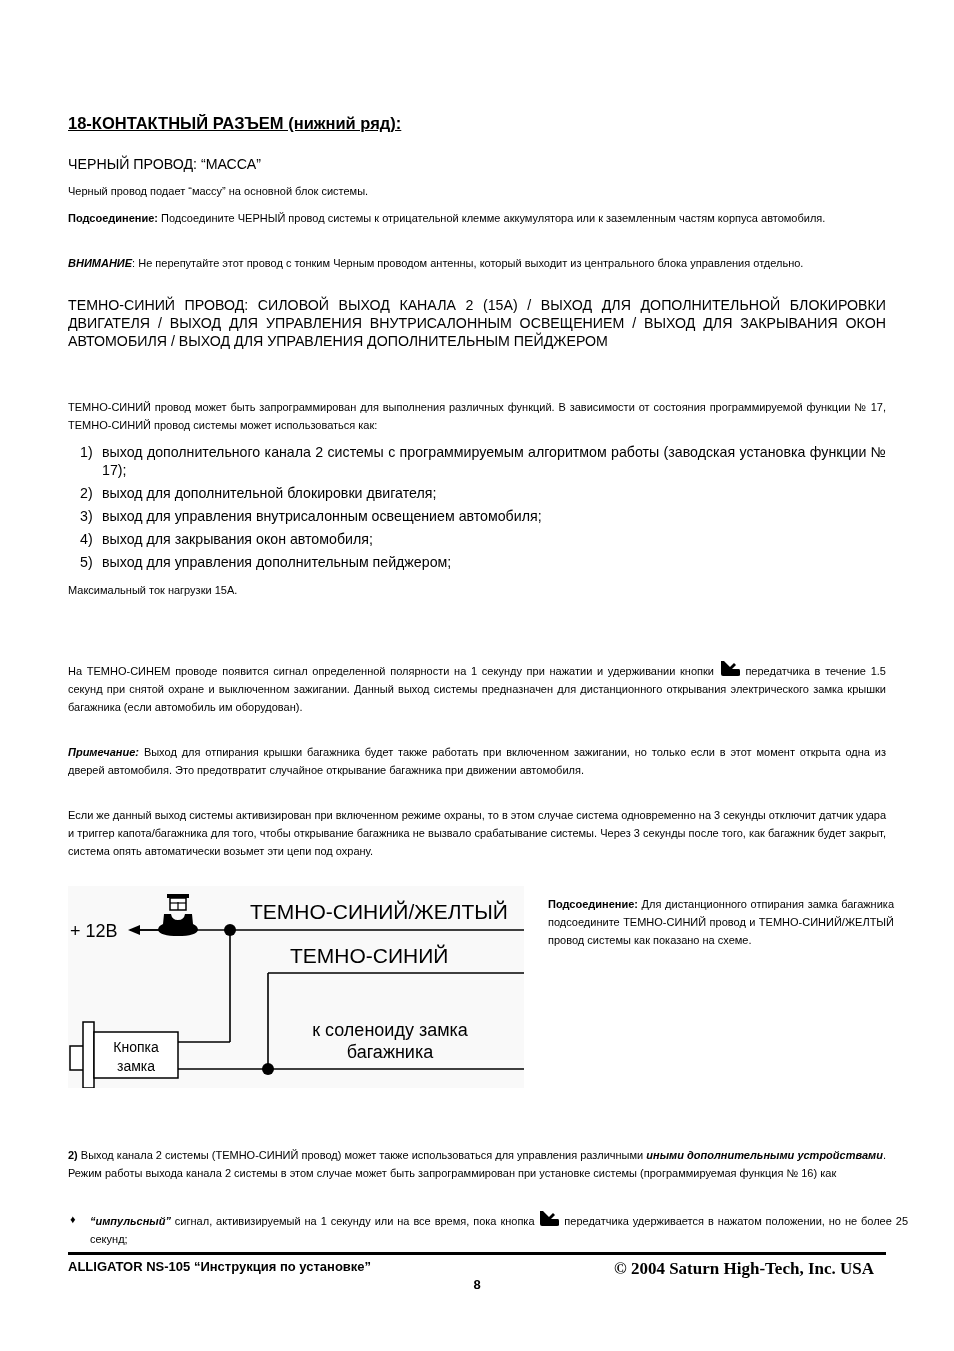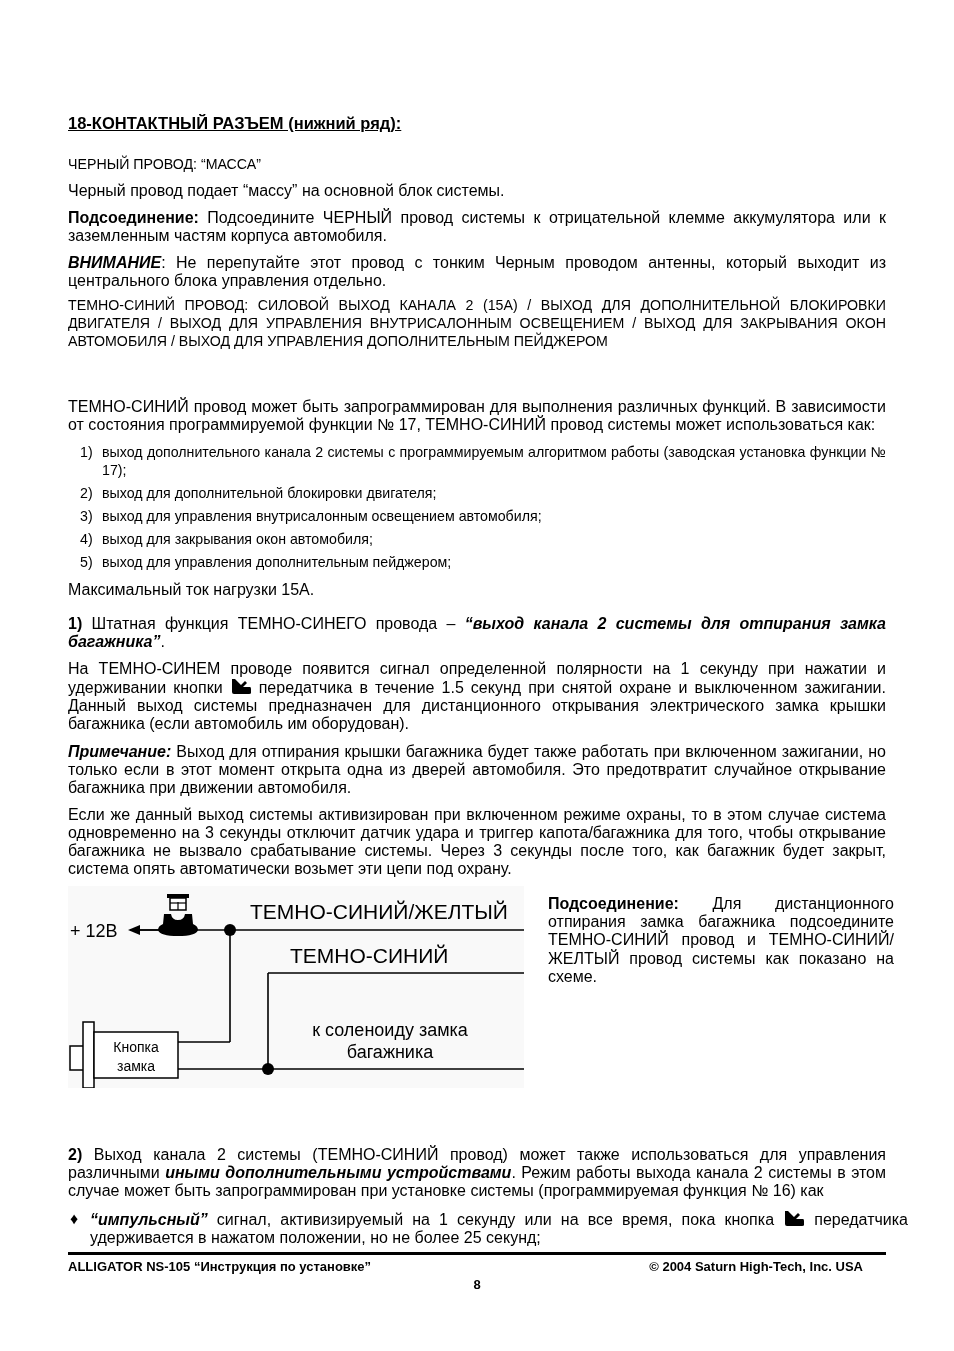--- a/index.html
+++ b/index.html
@@ -3,38 +3,38 @@
   <meta charset="utf-8">
   <style>
     html, body { margin: 0; padding: 0; background: #ffffff; }
     body { width: 954px; height: 1351px; position: relative; overflow: hidden;
            font-family: "Liberation Sans", sans-serif; color: #000; }
     .page { position: absolute; left: 68px; top: 0; width: 818px; }
     .abs { position: absolute; }
     .title { top: 68px; left: 0; width: 818px; text-align: center; font-weight: bold;
              font-size: 17px; text-decoration: underline; }
     .h2 { top: 114px; left: 0; font-weight: bold; font-size: 16.5px; text-decoration: underline; }
-    p { margin: 0; font-size: 16px; line-height: 18px; text-align: justify; }
+    p { margin: 0; font-size: 11px; line-height: 18px; text-align: justify; }
     .blk { position: absolute; left: 0; width: 818px; }
     .bold { font-weight: bold; }
     .bi { font-weight: bold; font-style: italic; }
     .hdr { font-weight: normal; font-size: 14.2px; line-height: 18px; text-align: justify; }
     ol.num { list-style: none; margin: 0; padding: 0; }
     ol.num li { position: relative; padding-left: 34px; font-size: 14.2px; line-height: 18px;
                 text-align: justify; margin-bottom: 5px; }
     ol.num li .n { position: absolute; left: 12px; top: 0; }
     .trunk-icon { display: inline-block; width: 22px; height: 17px; vertical-align: -2px; }
     .diagram { position: absolute; left: 0; top: 886px; width: 456px; height: 202px; background: #f9f9f9; }
     .side-note { position: absolute; left: 472px; top: 895px; width: 346px; margin-left: 8px; }
     .side-note p { line-height: 18.2px; }
     .bullet { position: relative; padding-left: 22px; }
     .bullet .dot { position: absolute; left: 2px; top: 0; }
     .footer-line { position: absolute; left: 0; top: 1252px; width: 818px; height: 3px; background: #000; }
     .footer-left { position: absolute; left: 0; top: 1259px; font-weight: bold; font-size: 13px; }
-    .footer-right { position: absolute; right: 23px; top: 1259px; font-weight: bold; font-size: 13px; }
+    .footer-right { position: absolute; right: 12px; top: 1259px; font-weight: bold; font-size: 17px; font-family: Liberation Serif, serif; }
     .page-num { position: absolute; left: 0; width: 818px; top: 1277px; text-align: center; font-weight: bold; font-size: 13px; }
     svg text { font-family: "Liberation Sans", sans-serif; }
   </style>
 </head>
 <body>
 
 <div class="page">
 
   <div class="abs h2">18-КОНТАКТНЫЙ РАЗЪЕМ (нижний ряд):</div>
 
@@ -50,21 +50,20 @@
   <ol class="num blk" style="top:443px;">
     <li><span class="n">1)</span><span>выход дополнительного канала 2 системы с программируемым алгоритмом работы (заводская установка функции № 17);</span></li>
     <li><span class="n">2)</span><span>выход для дополнительной блокировки двигателя;</span></li>
     <li><span class="n">3)</span><span>выход для управления внутрисалонным освещением автомобиля;</span></li>
     <li><span class="n">4)</span><span>выход для закрывания окон автомобиля;</span></li>
     <li><span class="n">5)</span><span>выход для управления дополнительным пейджером;</span></li>
   </ol>
 
   <p class="blk" style="top:581px;">Максимальный ток нагрузки 15А.</p>
 
-  <p class="blk" style="top:615px;"><span class="bold">1)</span><span> Штатная функция ТЕМНО-СИНЕГО провода – </span><span class="bi">“выход канала 2 системы для отпирания замка багажника”</span><span>.</span></p>
 
   <p class="blk" style="top:660px;"><span>На ТЕМНО-СИНЕМ проводе появится сигнал определенной полярности на 1 секунду при нажатии и удерживании кнопки </span><span class="trunk-icon"><svg width="22" height="17" viewBox="0 0 22 17">
           <path d="M2 6 L2 1 L5 1 L11 7 L15 3 L17 5 L13 9 L20 9 Q21 9 21 11 L21 15 Q21 16 19 16 L4 16 Q2 16 2 14 Z" fill="#000"></path>
         </svg></span><span> передатчика в течение 1.5 секунд при снятой охране и выключенном зажигании. Данный выход системы предназначен для дистанционного открывания электрического замка крышки багажника (если автомобиль им оборудован).</span></p>
 
   <p class="blk" style="top:743px;"><span class="bi">Примечание:</span><span> Выход для отпирания крышки багажника будет также работать при включенном зажигании, но только если в этот момент открыта одна из дверей автомобиля. Это предотвратит случайное открывание багажника при движении автомобиля.</span></p>
 
   <p class="blk" style="top:806px;">Если же данный выход системы активизирован при включенном режиме охраны, то в этом случае система одновременно на 3 секунды отключит датчик удара и триггер капота/багажника для того, чтобы открывание багажника не вызвало срабатывание системы. Через 3 секунды после того, как багажник будет закрыт, система опять автоматически возьмет эти цепи под охрану.</p>
 
   <div class="diagram">

